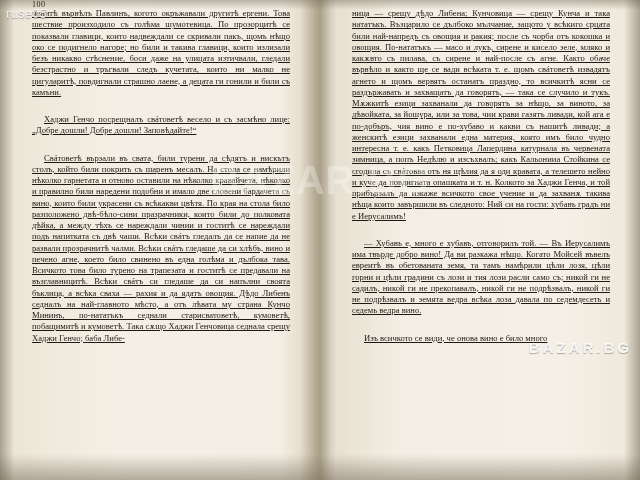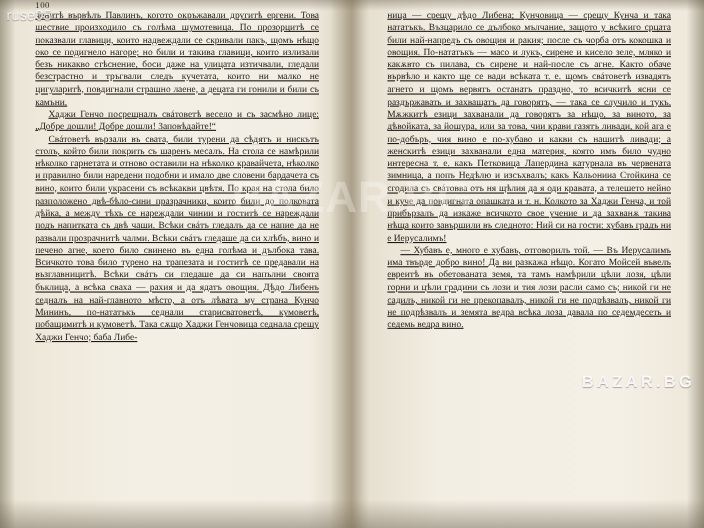--- a/index.html
+++ b/index.html
@@ -99,21 +99,21 @@
     letter-spacing: 0.5px;
   }
   .folio-left { left: 32px; top: 0px; }
   .folio-right { right: 30px; top: 0px; }
 
   .para {
     margin: 0;
     text-indent: 12px;
   }
   .para.noindent { text-indent: 0; }
-  .para + .para { margin-top: 0; }
+  .para + .para { margin-top: 16px; }
 
   
   .watermark {
     position: absolute;
     left: 0; top: 0;
     width: 640px; height: 360px;
     pointer-events: none;
   }
   .wm-corner {
     position: absolute;
@@ -164,20 +164,21 @@
 
   <div class="col col-left">
     <p class="para noindent">ченитѣ вървѣлъ Павлинъ, когото окръжавали другитѣ ергени. Това шествие произходило съ голѣма шумотевица. По прозорцитѣ се показвали главици, които надвеждали се скривали пакъ, щомъ нѣщо око се подигнело нагоре; но били и такива главици, които излизали безъ никакво стѣснение, боси даже на улицата изтичвали, гледали безстрастно и тръгвали следъ кучетата, които ни малко не цигуларитѣ, повдигнали страшно лаене, а децата ги гонили и били съ камъни.</p>
     <p class="para">Хаджи Генчо посрещналъ свáтоветѣ весело и съ засмѣно лице: „Добре дошли! Добре дошли! Заповѣдайте!“</p>
     <p class="para">Свáтоветѣ вързали въ свата, били турени да сѣдятъ и нискътъ столъ, който били покрить съ шаренъ месалъ. На стола се намѣрили нѣколко гарнетата и отново оставили на нѣколко кравайчета, нѣколко и правилно били наредени подобни и имало две словени бардачета съ вино, които били украсени съ всѣкакви цвѣтя. По края на стола било разположено двѣ-бѣло-сини празрачники, които били до полковата дѣйка, а между тѣхъ се нареждали чинии и гоститѣ се нареждали подъ напитката съ двѣ чаши. Всѣки свáтъ гледалъ да се напие да не развали прозрачнитѣ чалми. Всѣки свáтъ гледаше да си хлѣбъ, вино и печено агне, което било свинено въ една голѣма и дълбока тава. Всичкото това било турено на трапезата и гоститѣ се предавали на възглавницитѣ. Всѣки свáтъ си гледаше да си напълни своята бъклица, а всѣка сваха — рахия и да ядатъ овощия. Дѣдо Либенъ седналъ на най-главното мѣсто, а отъ лѣвата му страна Кунчо Мининъ, по-нататъкъ седнали старисватоветѣ, кумоветѣ, побащимитѣ и кумоветѣ. Така сѫщо Хаджи Генчовица седнала срещу Хаджи Генчо; баба Либе-</p>
   </div>
 
   <div class="col col-right">
     <p class="para noindent">ница — срещу дѣдо Либена; Кунчовица — срещу Кунча и така нататъкъ. Възцарило се дълбоко мълчание, защото у всѣкиго срцата били най-напредъ съ овощия и ракия; после съ чорба отъ кокошка и овощия. По-нататъкъ — мaco и лукъ, сиренe и кисело зеле, мляко и какѫвто съ пилава, съ сиренe и най-после съ агне. Както обаче вървѣло и както ще се вади всѣката т. е. щомъ свáтоветѣ извадятъ агнето и щомъ вервятъ останатъ празднo, то всичкитѣ ясни се раздържавать и захващатъ да говорятъ, — така се случило и тукъ. Мѫжкитѣ езици захванали да говорятъ за нѣщо, за виното, за дѣвойката, за йошура, или за това, чии крави газятъ ливади, кой ага е по-добъръ, чия вино е по-хубаво и какви съ нашитѣ ливади; а женскитѣ езици захванали една материя, която имъ било чудно интересна т. е. какъ Петковица Лапердина катурнала въ чeрвената зимница, а попъ Недѣлю и изсъхвалъ; какъ Кальонииа Стойкина се сгодила съ свáтовва отъ ня щѣлия да я оди кравата, а телешето нейно и куче да повдигната опашката и т. н. Колкото за Хаджи Генча, и той прибързалъ да изкаже всичкото свое учение и да захванѫ такива нѣща които завършили въ следното: Ний си на гости: хубавъ градъ ни е Иерусалимъ!</p>
     <p class="para">— Хубавъ е, много е хубавъ, отговорилъ той. — Въ Иерусалимъ има твърде добро вино! Да ви разкажа нѣщо. Когато Мойсей въвелъ еврeитѣ въ обетованата земя, та тамъ намѣрили цѣли лозя, цѣли горни и цѣли градини съ лози и тия лози расли само съ; никой ги не садилъ, никой ги не прекопавалъ, никой ги не подрѣзвалъ, никой ги не подрѣзвалъ и земята вeдра всѣка лоза давала по седемдесеть и седемь ведра вино.</p>
+    <p class="para">Изъ всичкото се види, че онова вино е било много</p>
   </div>
 
   <div class="watermark">
     <div class="wm-corner">ruse05</div>
     <div class="wm-center">BAZAR.BG</div>
     <div class="wm-bottom">BAZAR.BG</div>
   </div>
 </div>
 
 </body></html>

